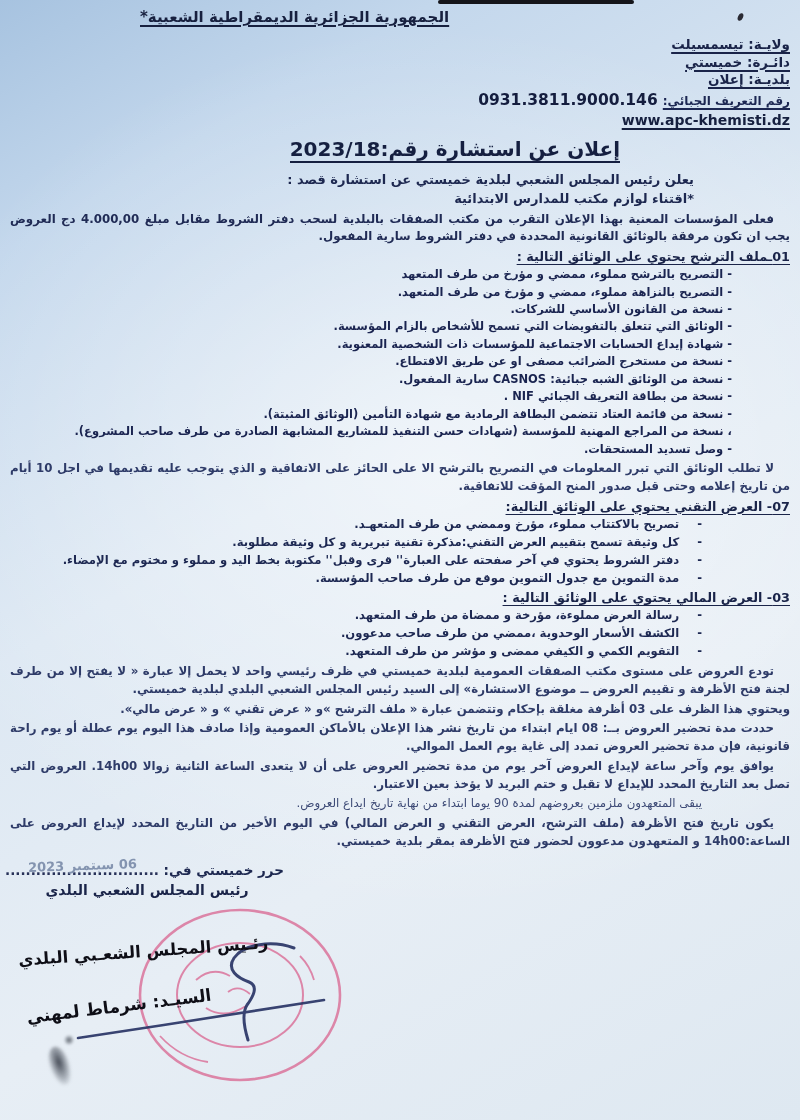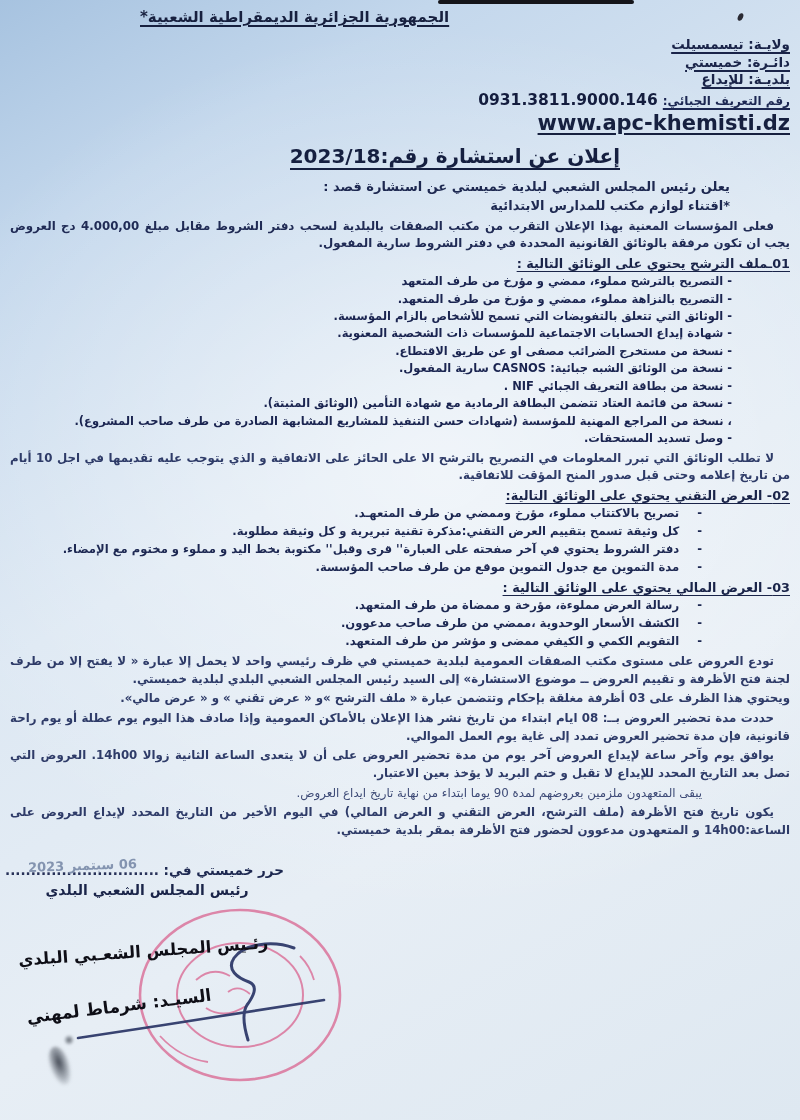--- a/index.html
+++ b/index.html
@@ -13,24 +13,24 @@
   }
   .scan-strip{position:absolute;top:0;left:438px;width:196px;height:4px;background:#15151a;border-radius:2px;}
   .scan-dot{position:absolute;top:13px;left:738px;width:5px;height:8px;background:#2a2a33;border-radius:50%;transform:rotate(25deg);}
   .u{text-decoration:underline;text-underline-offset:3px;text-decoration-thickness:1.5px;}
   .republic{width:fit-content;margin:2px auto 0 130px;font-size:15px;font-weight:bold;color:#17203f;}
   .info{margin-top:12px;text-align:right;line-height:1.0;}
   .info .ln{font-size:13.5px;font-weight:bold;margin:4px 0;color:#1a2449;}
   .info .tax{margin:5px 0;}
   .info .tax .lbl{font-size:12px;font-weight:bold;}
   .info .tax .num{font-size:15.5px;font-weight:bold;color:#141d3e;}
-  .info .site{font-size:21px;font-weight:bold;color:#16203f;margin-top:4px;}
+  .info .site{font-size:14px;font-weight:bold;color:#16203f;margin-top:4px;}
   .main-title{width:fit-content;margin:10px 170px 8px 0;font-size:20px;font-weight:bold;color:#151f40;
     border-bottom:2.5px solid #151f40;padding-bottom:0;}
-  .intro{margin-right:60px;font-size:13px;font-weight:bold;line-height:1.45;color:#1d2850;}
+  .intro{margin-right:96px;font-size:13px;font-weight:bold;line-height:1.45;color:#1d2850;}
   .para{margin:2px 0;font-size:11.8px;font-weight:bold;line-height:1.5;text-align:justify;color:#202b55;}
   .para.first-indent{text-indent:16px;}
   .sec-h{width:fit-content;font-size:12.8px;font-weight:bold;color:#1a2449;margin:3px 0 2px 0;
     text-decoration:underline;text-underline-offset:3px;}
   ul.doclist{list-style:none;margin:1px 58px 2px 0;padding:0;}
   ul.doclist li{font-size:11.5px;font-weight:bold;line-height:1.52;color:#1a2450;}
   ul.dashlist{list-style:none;margin:1px 88px 2px 0;padding:0;}
   ul.dashlist li{font-size:11.6px;font-weight:bold;line-height:1.55;color:#1d2852;}
   ul.dashlist li .dash{display:inline-block;margin-left:18px;}
   .para.soft{font-weight:600;color:#2e3b68;}
@@ -58,54 +58,55 @@
 <div class="page">
 
   <div class="scan-strip"></div>
   <div class="scan-dot"></div>
 
   <div class="republic u">الجمهورية الجزائرية الديمقراطية الشعبية*</div>
 
   <div class="info">
     <div class="ln u">ولايـة: تيسمسيلت</div>
     <div class="ln u">دائـرة: خميستي</div>
-    <div class="ln u">بلديـة: للإيداع</div>
+    <div class="ln u">بلديـة: إعلان</div>
     <div class="tax">
       <span class="lbl u">رقم التعريف الجبائي:</span>
       <span class="num">0931.3811.9000.146</span>
     </div>
     <div class="site u">www.apc-khemisti.dz</div>
   </div>
 
   <div class="main-title">إعلان عن استشارة رقم:2023/18</div>
 
   <div class="intro">
     <div>يعلن رئيس المجلس الشعبي لبلدية خميستي عن استشارة قصد :</div>
     <div>*اقتناء لوازم مكتب للمدارس الابتدائية</div>
   </div>
 
   <p class="para first-indent">فعلى المؤسسات المعنية بهذا الإعلان التقرب من مكتب الصفقات بالبلدية لسحب دفتر الشروط مقابل مبلغ 4.000,00 دج العروض يجب ان تكون مرفقة بالوثائق القانونية المحددة في دفتر الشروط سارية المفعول.</p>
 
   <div class="sec-h">01ـملف الترشح يحتوي على الوثائق التالية :</div>
   <ul class="doclist">
     <li>- التصريح بالترشح مملوء، ممضي و مؤرخ من طرف المتعهد</li>
     <li>- التصريح بالنزاهة مملوء، ممضي و مؤرخ من طرف المتعهد.</li>
+    <li>- نسخة من القانون الأساسي للشركات.</li>
     <li>- الوثائق التي تتعلق بالتفويضات التي تسمح للأشخاص بالزام المؤسسة.</li>
     <li>- شهادة إيداع الحسابات الاجتماعية للمؤسسات ذات الشخصية المعنوية.</li>
     <li>- نسخة من مستخرج الضرائب مصفى او عن طريق الاقتطاع.</li>
     <li>- نسخة من الوثائق الشبه جبائية: CASNOS سارية المفعول.</li>
     <li>- نسخة من بطاقة التعريف الجبائي NIF .</li>
     <li>- نسخة من قائمة العتاد تتضمن البطاقة الرمادية مع شهادة التأمين (الوثائق المثبتة).</li>
     <li>، نسخة من المراجع المهنية للمؤسسة (شهادات حسن التنفيذ للمشاريع المشابهة الصادرة من طرف صاحب المشروع).</li>
     <li>- وصل تسديد المستحقات.</li>
   </ul>
 
   <p class="para soft first-indent">لا تطلب الوثائق التي تبرر المعلومات في التصريح بالترشح الا على الحائز على الاتفاقية و الذي يتوجب عليه تقديمها في اجل 10 أيام من تاريخ إعلامه وحتى قبل صدور المنح المؤقت للاتفاقية.</p>
 
-  <div class="sec-h">02- العرض التقني يحتوي على الوثائق التالية:</div>
+  <div class="sec-h">07- العرض التقني يحتوي على الوثائق التالية:</div>
   <ul class="dashlist">
     <li><span class="dash">-</span><span>تصريح بالاكتتاب مملوء، مؤرخ وممضي من طرف المتعهـد.</span></li>
     <li><span class="dash">-</span><span>كل وثيقة تسمح بتقييم العرض التقني:مذكرة تقنية  تبريرية و كل وثيقة مطلوبة.</span></li>
     <li><span class="dash">-</span><span>دفتر الشروط يحتوي في آخر صفحته على العبارة'' قرى وقبل'' مكتوبة بخط اليد و مملوء و مختوم مع الإمضاء.</span></li>
     <li><span class="dash">-</span><span>مدة التموين مع جدول التموين موقع من طرف  صاحب المؤسسة.</span></li>
   </ul>
 
   <div class="sec-h">03- العرض المالي يحتوي على الوثائق التالية :</div>
   <ul class="dashlist">
     <li><span class="dash">-</span><span>رسالة العرض مملوءة، مؤرخة و ممضاة من طرف المتعهد.</span></li>

